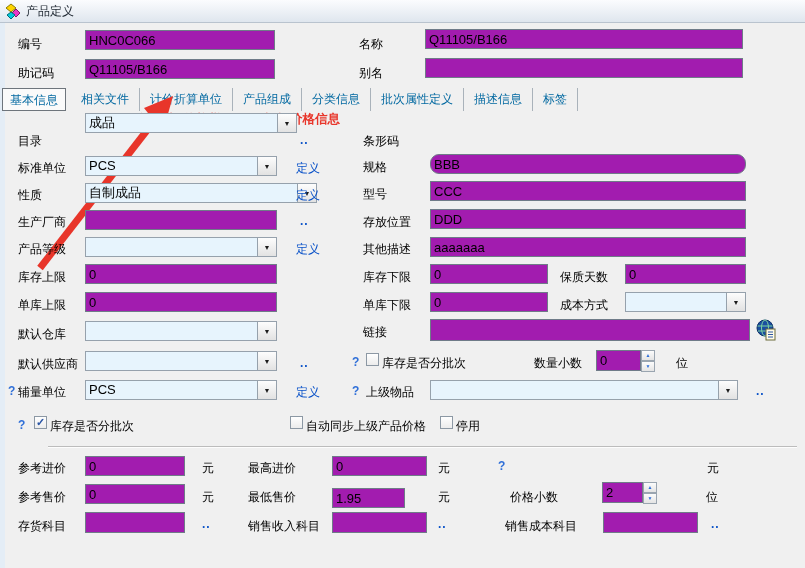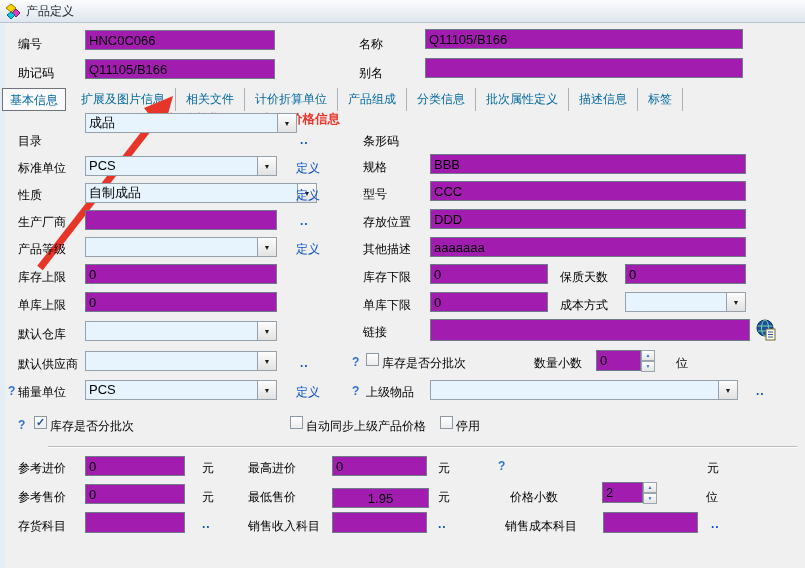--- a/index.html
+++ b/index.html
@@ -64,21 +64,20 @@
   <input class="inp" style="left: 85px; top: 30px; width: 190px;" value="HNC0C066">
   <span class="lbl" style="left:359px;top:36px">名称</span>
   <input class="inp" style="left: 425px; top: 29px; width: 318px;" value="Q11105/B166">
   <span class="lbl" style="left:18px;top:65px">助记码</span>
   <input class="inp" style="left: 85px; top: 59px; width: 190px;" value="Q11105/B166">
   <span class="lbl" style="left:359px;top:65px">别名</span>
   <input class="inp" style="left: 425px; top: 58px; width: 318px;" value="">
 
   <div class="tabbar">
     <div class="tab active">基本信息</div>
-    <div class="tab">扩展及图片信息</div>
     <div class="tab">相关文件</div>
     <div class="tab">计价折算单位</div>
     <div class="tab">产品组成</div>
     <div class="tab">分类信息</div>
     <div class="tab">批次属性定义</div>
     <div class="tab">描述信息</div>
     <div class="tab">标签</div>
   </div>
 
   <span class="annotation">添加个“价格栏目”里面记录价格信息</span>
@@ -142,21 +141,21 @@
   <span class="lbl" style="left:18px;top:384px">辅量单位</span>
   <div class="combo" style="left:85px;top:380px;width:192px">
     <span class="combo-val">PCS</span>
     <span class="combo-btn">▼</span>
   </div>
   <span class="link" style="left:296px;top:384px">定义</span>
 
   <span class="lbl" style="left:363px;top:133px">条形码</span>
 
   <span class="lbl" style="left:363px;top:159px">规格</span>
-  <input class="inp" style="left: 430px; top: 154px; width: 316px;" value="BBB">
+  <input class="inp" style="left: 430px; top: 154px; width: 316px; border-radius: 9px;" value="BBB">
 
   <span class="lbl" style="left:363px;top:186px">型号</span>
   <input class="inp" style="left: 430px; top: 181px; width: 316px;" value="CCC">
 
   <span class="lbl" style="left:363px;top:214px">存放位置</span>
   <input class="inp" style="left: 430px; top: 209px; width: 316px;" value="DDD">
 
   <span class="lbl" style="left:363px;top:241px">其他描述</span>
   <input class="inp" style="left: 430px; top: 237px; width: 316px;" value="aaaaaaa">
 
@@ -218,21 +217,21 @@
   <span class="lbl" style="left:248px;top:460px">最高进价</span>
   <input class="inp" style="left: 332px; top: 456px; width: 95px;" value="0">
   <span class="unit" style="left:438px;top:460px">元</span>
   <span class="help" style="left:498px;top:459px">?</span>
   <span class="unit" style="left:707px;top:460px">元</span>
 
   <span class="lbl" style="left:18px;top:489px">参考售价</span>
   <input class="inp" style="left: 85px; top: 484px; width: 100px;" value="0">
   <span class="unit" style="left:202px;top:489px">元</span>
   <span class="lbl" style="left:248px;top:489px">最低售价</span>
-  <input class="inp" style="left: 332px; top: 488px; width: 97px; text-align: center;" value="1.95">
+  <input class="inp" style="left: 332px; top: 488px; width: 73px;" value="1.95">
   <span class="unit" style="left:438px;top:489px">元</span>
   <span class="lbl" style="left:510px;top:489px">价格小数</span>
   <input class="inp" style="left: 602px; top: 482px; width: 41px; height: 21px;" value="2">
   <div class="spin" style="left:643px;top:482px">
     <div>▲</div>
     <div>▼</div>
   </div>
   <span class="unit" style="left:706px;top:489px">位</span>
 
   <span class="lbl" style="left:18px;top:518px">存货科目</span>

